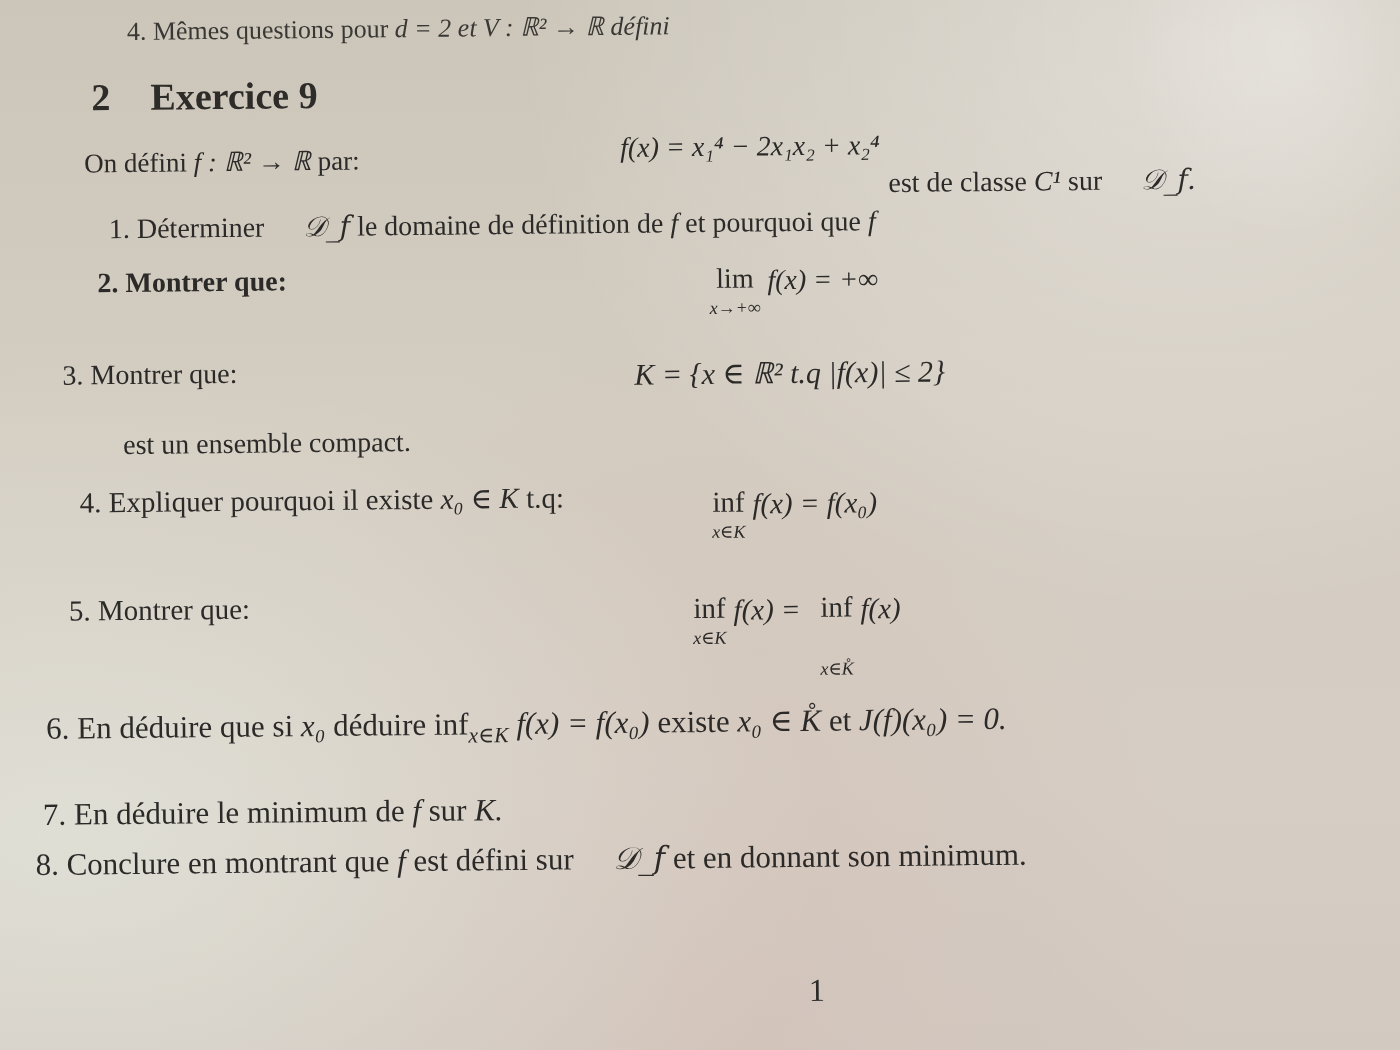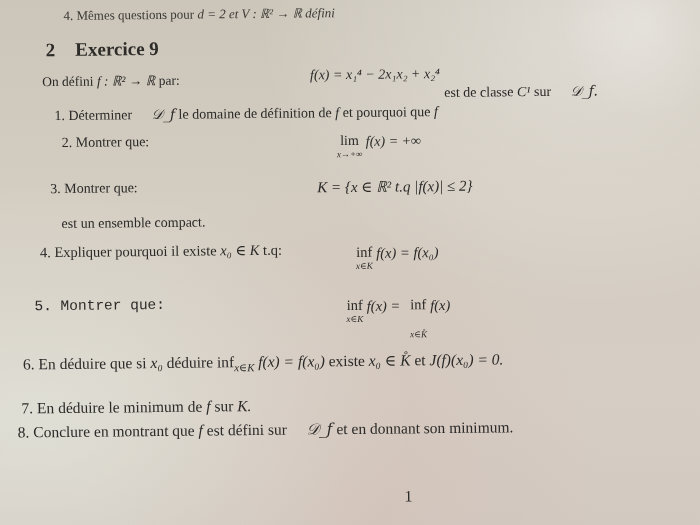--- a/index.html
+++ b/index.html
@@ -35,34 +35,34 @@
 
     .line-top { left: 66px; top: 3px; font-size: 13px; color: #3a3834; }
     .sec-title { left: 48px; top: 36px; font-size: 19px; font-weight: bold; color: #2e2c29; }
     .sec-title .num { margin-right: 20px; }
     .intro { left: 44px; top: 69px; font-size: 13.5px; }
     .fdef { left: 312px; top: 67px; font-size: 14px; }
 
     .item { font-size: 14px; }
     .i1 { left: 56px; top: 104px; font-size: 14px; }
     .i1-end { left: 555px; top: 86px; font-size: 14px; }
-    .i2 { left: 63px; top: 132px; }
-    .lim { left: 338px; top: 134px; font-size: 14px; text-align: center; }
+    .i2 { left: 50px; top: 132px; font-weight: bold; }
+    .lim { left: 356px; top: 134px; font-size: 14px; text-align: center; }
     .opblock { display: inline-block; text-align: center; vertical-align: top; line-height: 1; }
     .opblock .op { display: block; font-style: normal; }
     .opblock .under { display: block; font-size: 9px; margin-top: 2px; }
 
-    .i3 { left: 51px; top: 178px; }
+    .i3 { left: 32px; top: 178px; }
     .kdef { left: 318px; top: 176px; font-size: 15px; }
     .compact { left: 62px; top: 213px; font-size: 14px; }
 
     .i4 { left: 40px; top: 241px; font-size: 14.5px; }
     .inf4 { left: 356px; top: 245px; font-size: 14.5px; }
 
-    .i5 { left: 34px; top: 295px; font-size: 14.5px; font-family: Liberation Mono, monospace; }
+    .i5 { left: 34px; top: 295px; font-size: 14.5px; }
     .inf5 { left: 346px; top: 298px; font-size: 14.5px; }
 
     .i6 { left: 22px; top: 352px; font-size: 15.5px; }
     .i7 { left: 20px; top: 396px; font-size: 15.5px; }
     .i8 { left: 16px; top: 420px; font-size: 15.5px; }
 
     .pagenum { left: 402px; top: 488px; font-size: 16px; }
     .glare {
       position: absolute; left: 560px; top: 0; width: 140px; height: 120px;
       background: radial-gradient(ellipse at 60% 20%, rgba(255,255,255,0.25), rgba(255,255,255,0) 70%);

